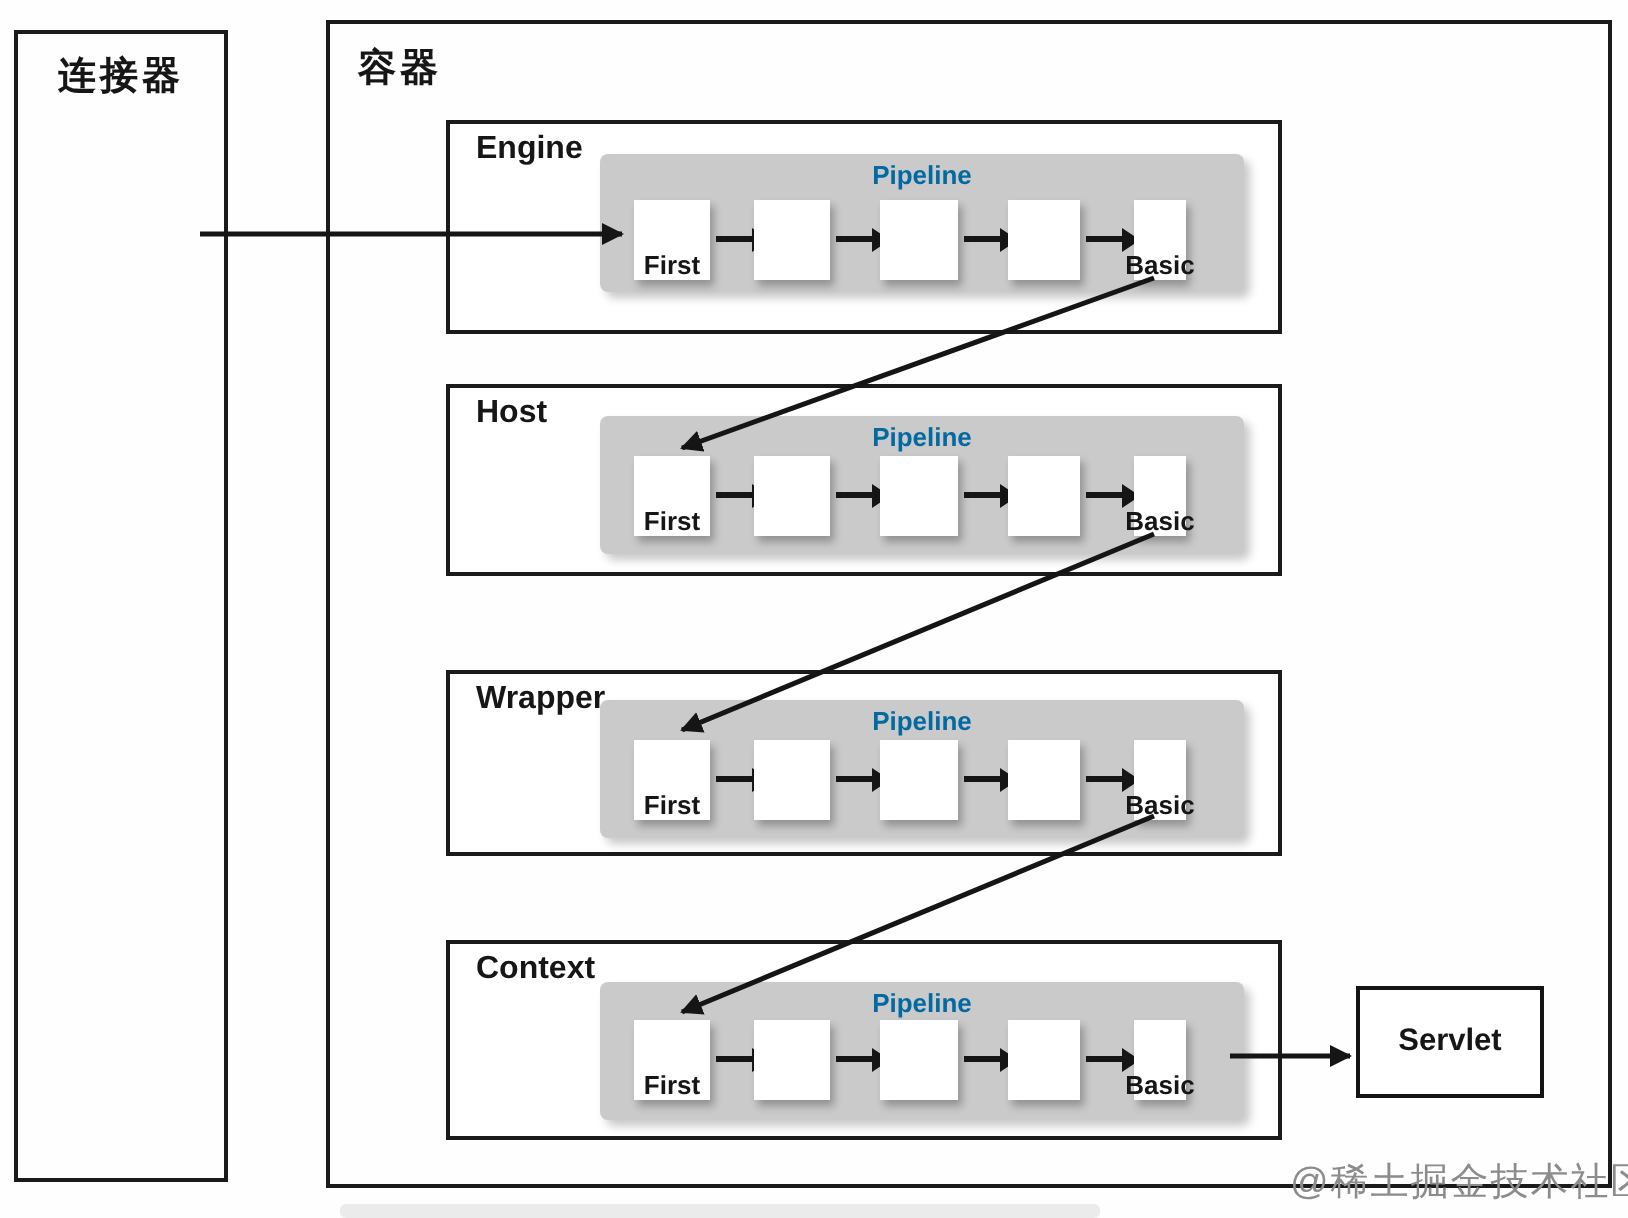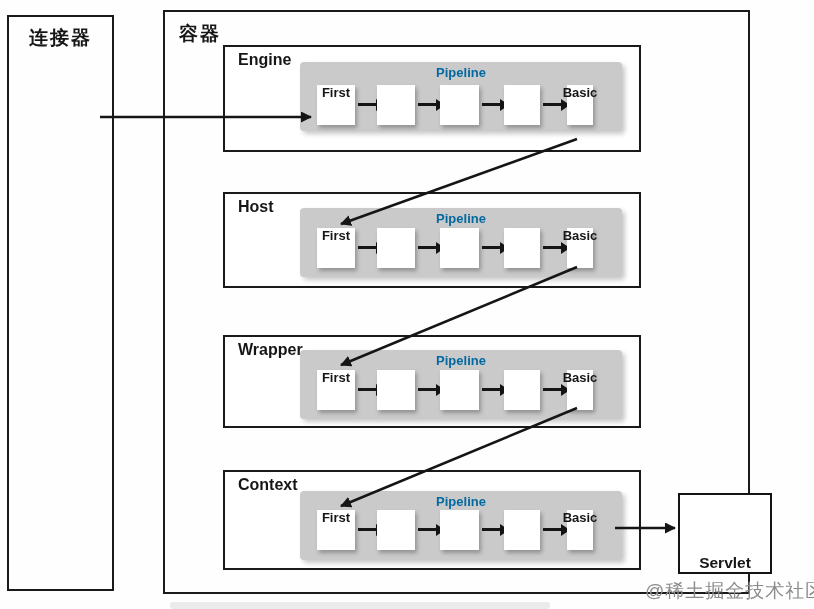--- a/index.html
+++ b/index.html
@@ -2,64 +2,64 @@
 <html><head>
 <meta charset="utf-8">
 <style>
   html,body{margin:0;padding:0;background:#ffffff;}
   .canvas{
     position:relative;width:814px;height:609px;background:#fefefe;overflow:hidden;
     font-family:"Liberation Sans", sans-serif;color:#161616;
   }
   .outline{position:absolute;border:2px solid #1a1a1a;background:transparent;box-sizing:border-box;}
   .connector-box{left:7px;top:15px;width:107px;height:576px;}
-  .container-box{left:163px;top:10px;width:587px;height:584px;}
+  .container-box{left:163px;top:10px;width:643px;height:584px;}
   .cn-label{position:absolute;font-size:19px;font-weight:700;letter-spacing:2px;white-space:nowrap;}
   .connector-box .cn-label{left:20px;top:8px;}
   .container-box .cn-label{left:14px;top:9px;}
   .adapter-box{
     position:absolute;left:10px;top:76px;width:84px;height:53px;border:2px solid #1a1a1a;
     background:#fff;box-sizing:border-box;display:flex;align-items:center;justify-content:center;
     font-size:15px;font-weight:600;
   }
   .servlet-box{
-    position:absolute;left:678px;top:493px;width:94px;height:81px;border:2.5px solid #141414;
-    background:#fff;box-sizing:border-box;display:flex;align-items:flex-end;justify-content:center;
+    position:absolute;left:678px;top:493px;width:94px;height:56px;border:2.5px solid #141414;
+    background:#fff;box-sizing:border-box;display:flex;align-items:center;justify-content:center;
     font-size:15.5px;font-weight:600;z-index:3;
   }
   .section{
     position:absolute;left:223px;width:418px;border:2px solid #1a1a1a;background:#fff;
     box-sizing:border-box;z-index:2;
   }
   .sec-label{position:absolute;left:13px;top:4px;font-size:16px;font-weight:600;}
   .panel{
     position:absolute;left:75px;top:var(--pt);width:322px;height:69px;background:#cacaca;
     border-radius:4px;box-shadow:3px 3px 5px rgba(0,0,0,0.22);
   }
   .panel-label{display:block;text-align:center;margin-top:3px;font-size:13px;font-weight:700;color:#0369a1;}
   .pbox{
     position:absolute;top:var(--rt);width:38px;height:40px;background:#ffffff;
-    box-shadow:2px 3px 4px rgba(0,0,0,0.28);display:flex;align-items:flex-start;justify-content:center;
+    box-shadow:2px 3px 4px rgba(0,0,0,0.28);display:flex;align-items:flex-end;justify-content:center;
     font-size:13px;font-weight:700;z-index:2;
   }
   .pbox.p1{left:92px;}
   .pbox.p2{left:152px;}
   .pbox.p3{left:215px;width:39px;}
   .pbox.p4{left:279px;width:36px;}
   .pbox.p5{left:342px;width:26px;}
   .sarrow{position:absolute;top:calc(var(--rt) + 18px);width:19px;height:3px;background:#151515;z-index:2;}
   .sarrow::after{
     content:"";position:absolute;right:-8px;top:-4.5px;width:0;height:0;
     border-left:9px solid #151515;border-top:6px solid transparent;border-bottom:6px solid transparent;
   }
   .sarrow.a1{left:133px;}
   .sarrow.a2{left:193px;}
   .sarrow.a3{left:257px;}
   .sarrow.a4{left:318px;}
-  .sec-engine{top:45px;height:107px;--pt:15px;--rt:38px;}
+  .sec-engine{top:60px;height:107px;--pt:15px;--rt:38px;}
   .sec-host{top:192px;height:96px;--pt:14px;--rt:34px;}
   .sec-context{top:335px;height:93px;--pt:13px;--rt:33px;}
   .sec-wrapper{top:470px;height:100px;--pt:19px;--rt:38px;}
   .overlay{position:absolute;left:0;top:0;z-index:5;pointer-events:none;}
   .watermark{
     position:absolute;left:645px;top:578px;font-size:19px;letter-spacing:1px;
     color:#8c8c8c;z-index:6;white-space:nowrap;
   }
   .artifact-band{position:absolute;left:170px;top:602px;width:380px;height:7px;background:#ebebeb;border-radius:3px;}
 </style>

